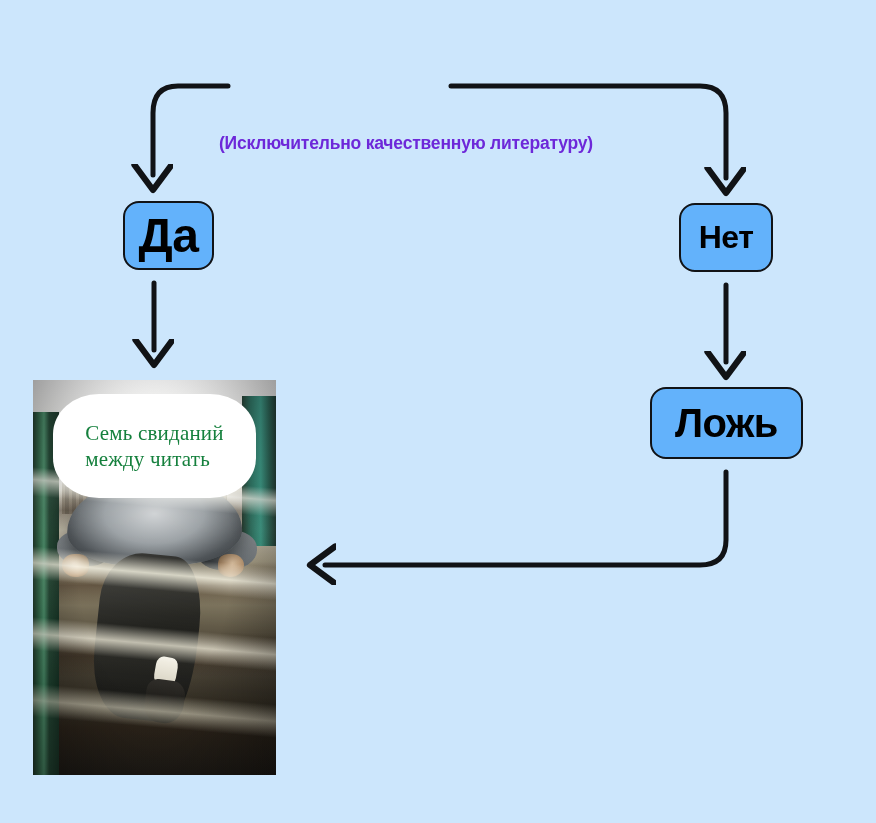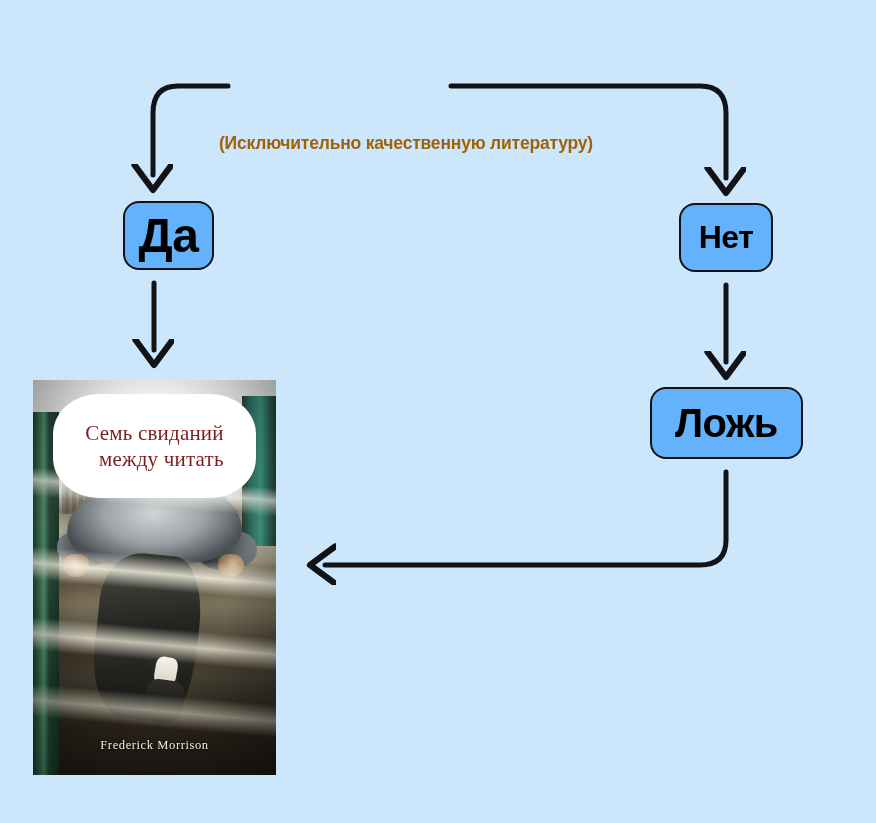--- a/index.html
+++ b/index.html
@@ -62,21 +62,21 @@
     font-size: 40px;
   }
   #subtitle {
     position: absolute;
     left: 0px;
     top: 133px;
     width: 812px;
     text-align: center;
     font-size: 17.5px;
     font-weight: 700;
-    color: #a16207;
+    color: #6d28d9;
     letter-spacing: -0.2px;
     z-index: 3;
   }
   #arrows {
     position: absolute;
     left: 0;
     top: 0;
     width: 876px;
     height: 823px;
     z-index: 2;
@@ -205,22 +205,22 @@
     display: flex;
     flex-direction: column;
     align-items: center;
     justify-content: center;
     z-index: 6;
   }
   #bk-title {
     font-family: "Liberation Serif", serif;
     font-size: 21px;
     line-height: 1.25;
-    color: #7f1d1d;
-    text-align: right;
+    color: #15803d;
+    text-align: left;
     letter-spacing: 0.2px;
     padding: 0 8px;
   }
   #bk-author {
     position: absolute;
     left: 0;
     bottom: 22px;
     width: 100%;
     text-align: center;
     font-family: "Liberation Serif", serif;
@@ -281,16 +281,15 @@
     <div class="bk-layer bk-sun"></div>
     <div class="bk-layer bk-vignette"></div>
 
     <div id="bk-plaque">
       <div id="bk-title">
         <div>Семь свиданий</div>
         <div>между читать</div>
       </div>
     </div>
 
-    <div id="bk-author">Frederick Morrison</div>
   </div>
 
 </div>
 
 </body></html>

